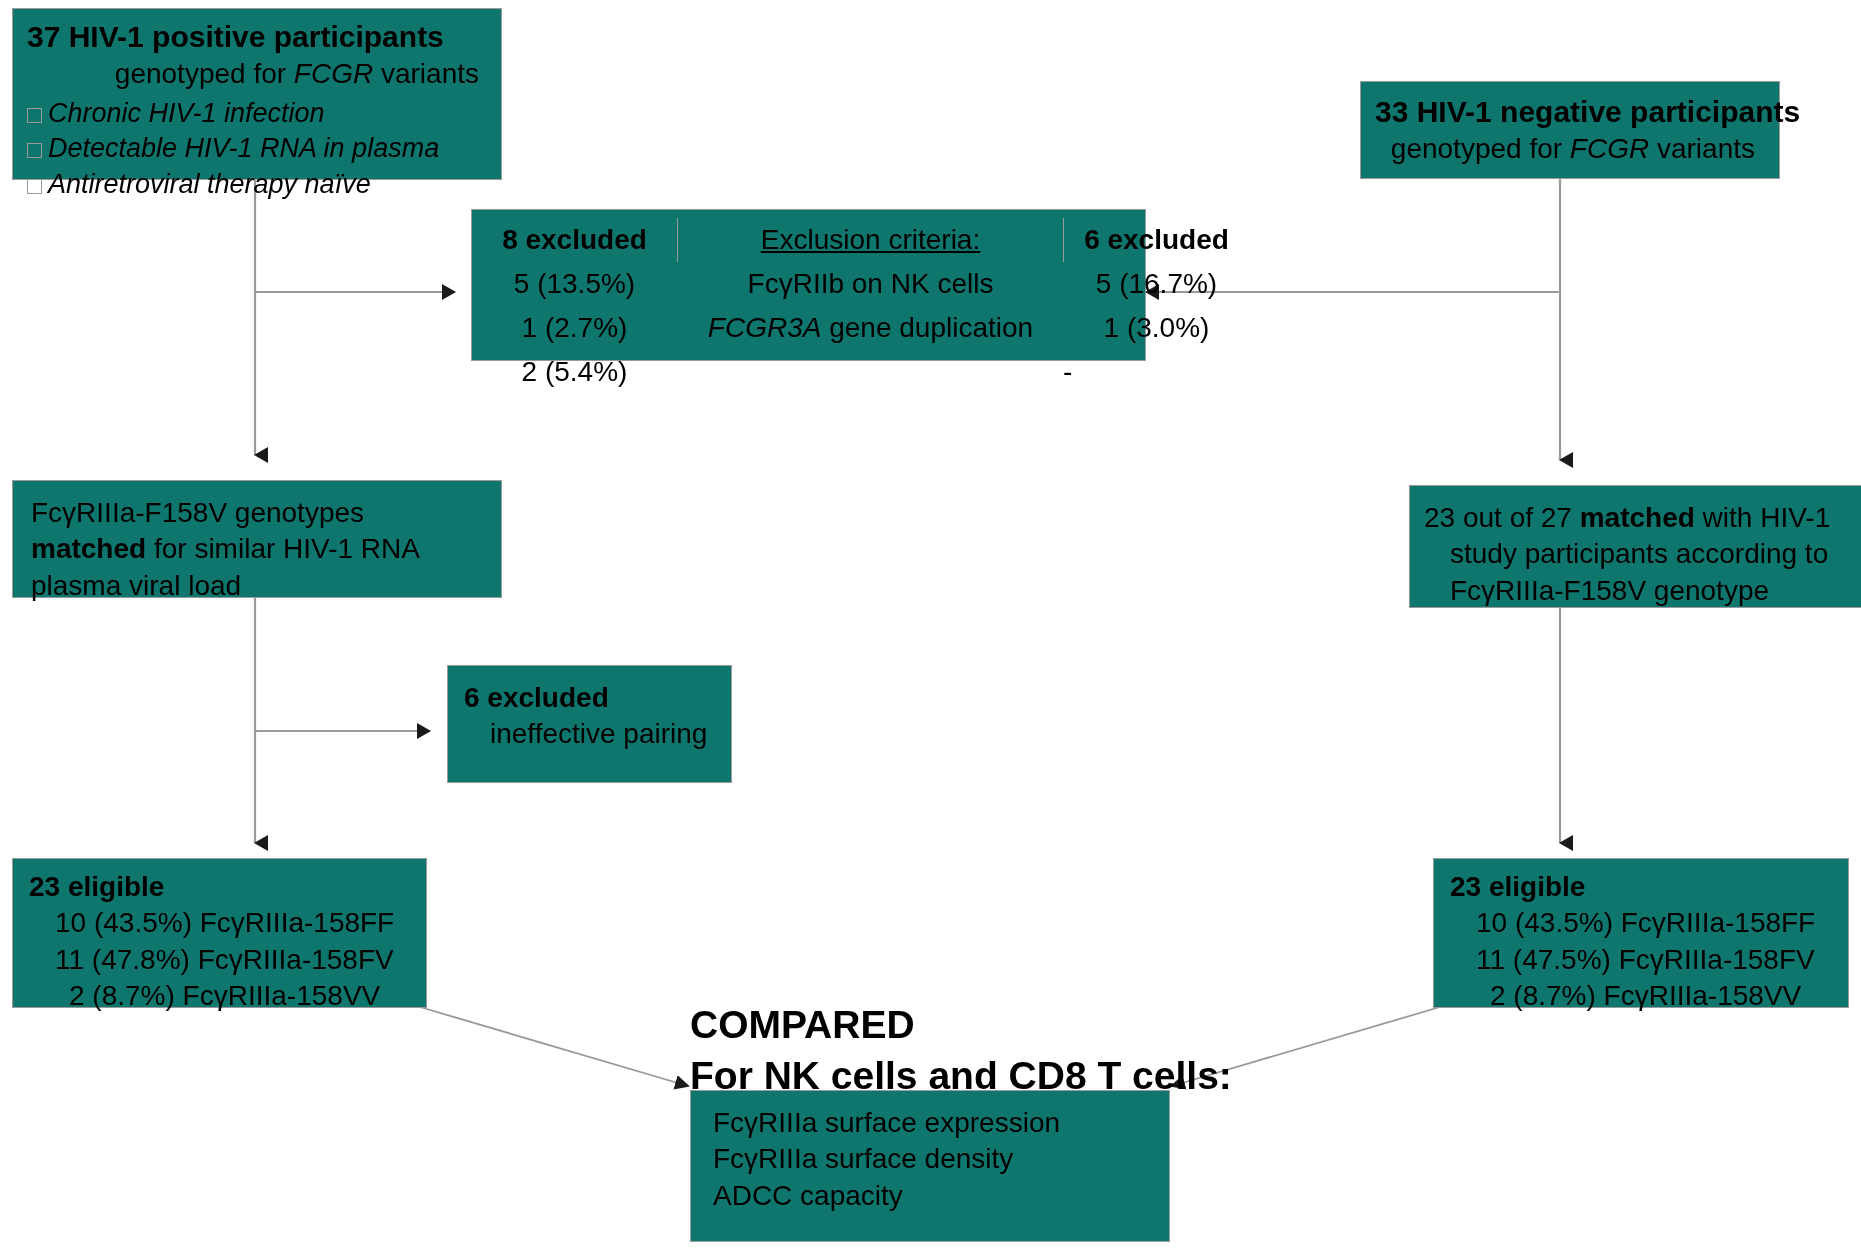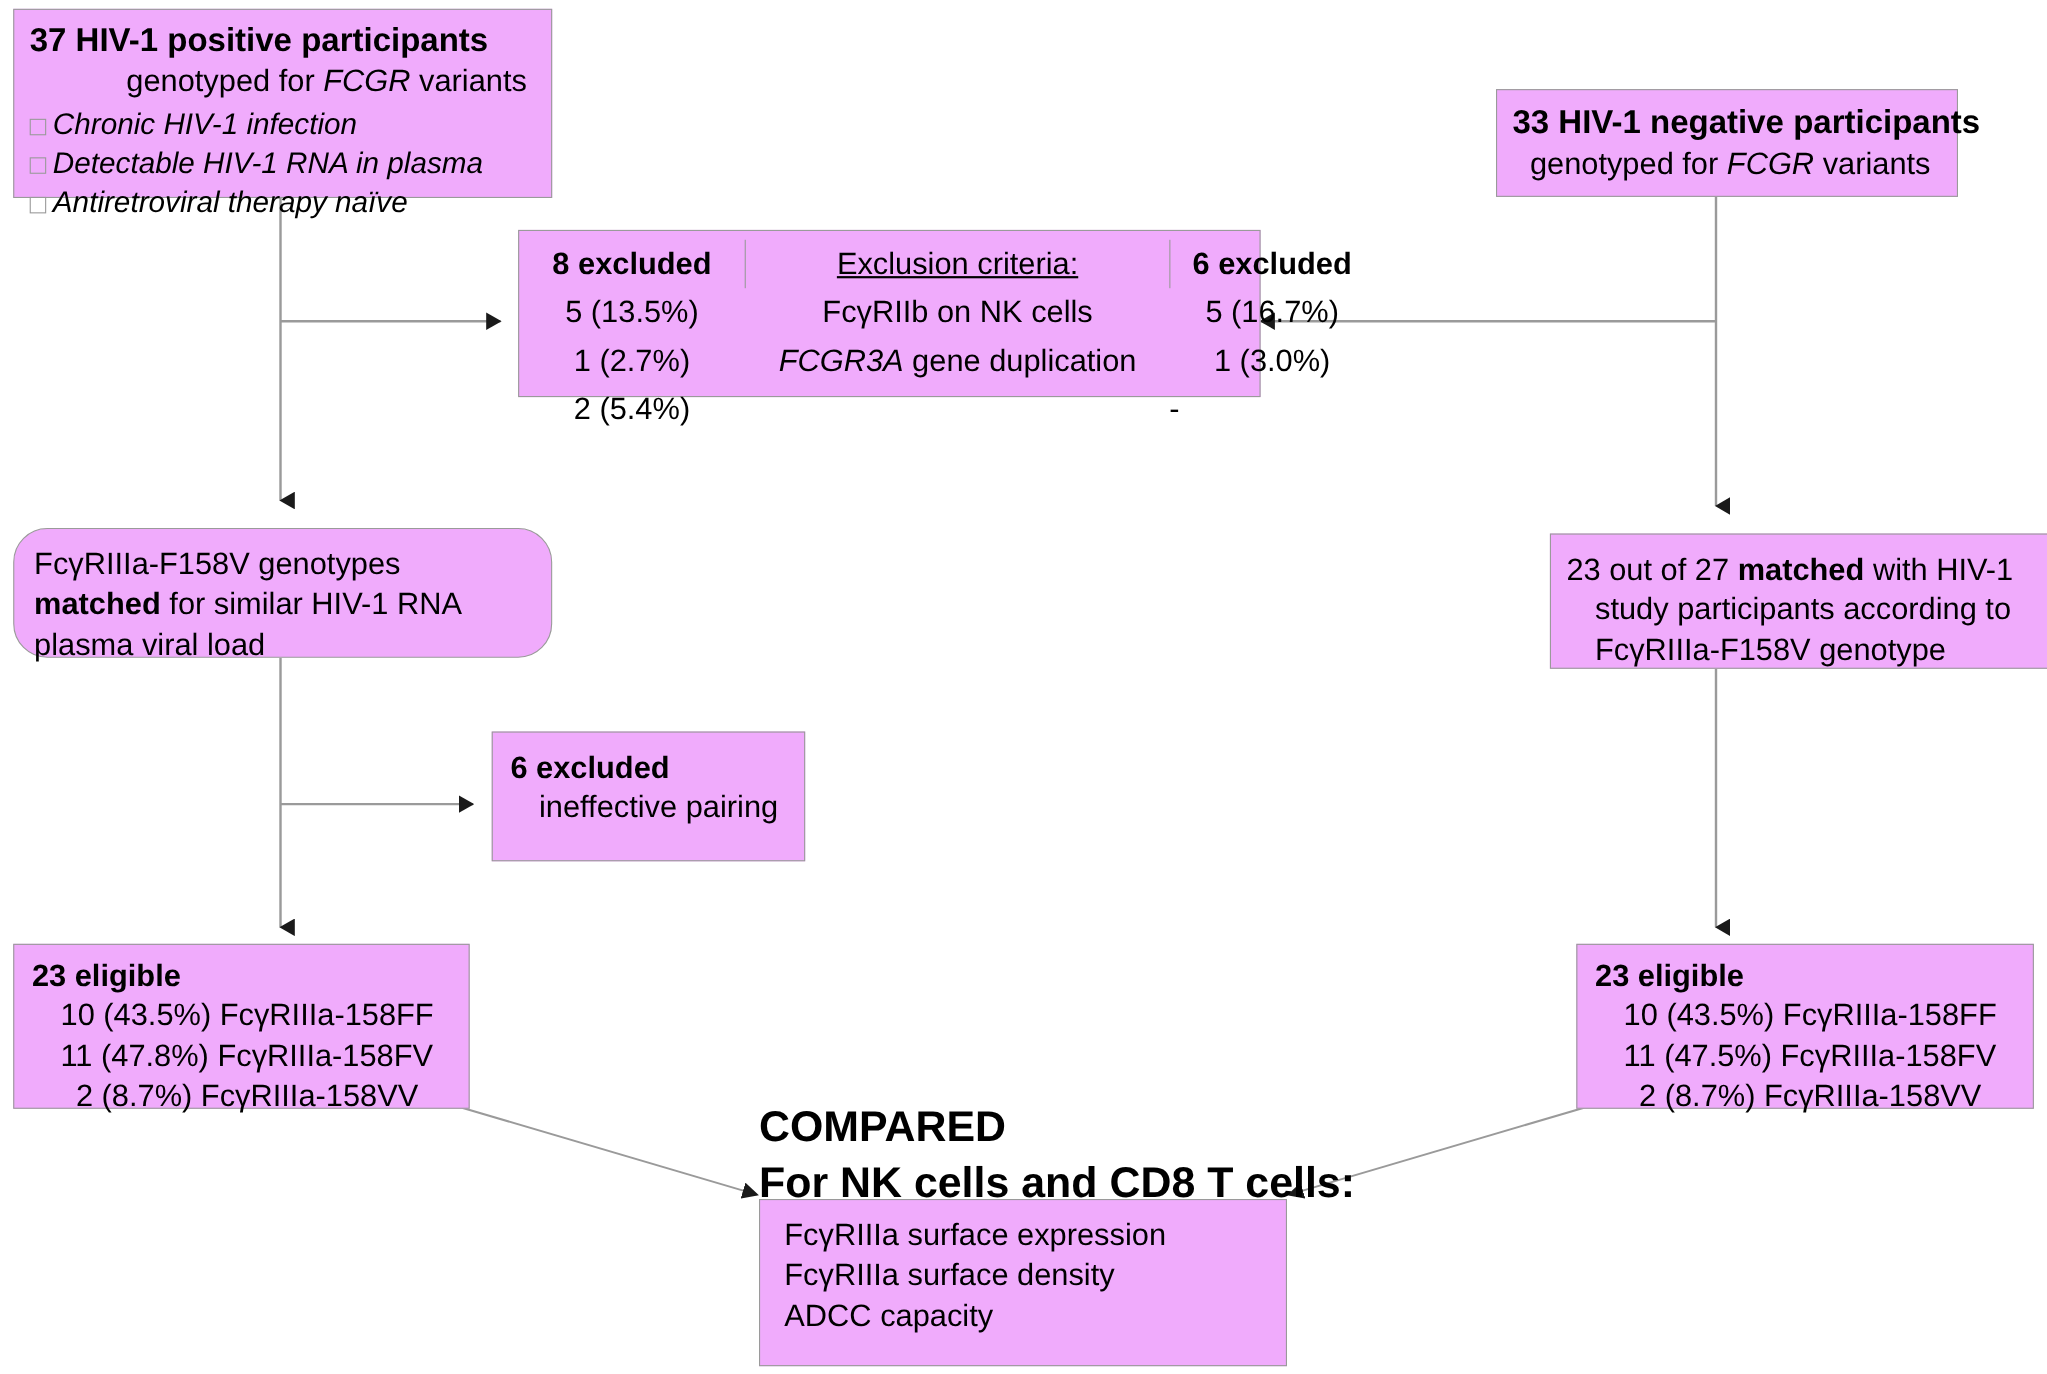--- a/index.html
+++ b/index.html
@@ -14,21 +14,21 @@
   #canvas {
     position: relative;
     width: 1861px;
     height: 1249px;
     background: #ffffff;
     overflow: hidden;
   }
   .box {
     position: absolute;
     border: 1.5px solid #9a9a9a;
-    background: #f0abfc;
+    background: #0f766e;
     box-sizing: border-box;
     z-index: 3;
   }
   .box-inner {
     padding: 14px 16px;
   }
   .ln {
     white-space: nowrap;
     line-height: 1.30;
   }
@@ -189,21 +189,21 @@
       <div class="vline blank"></div>
       <div class="cell c-right">1 (3.0%)</div>
 
       <div class="cell c-left">2 (5.4%)</div>
       <div class="vline blank"></div>
       <div class="vline blank"></div>
       <div class="cell c-right">-</div>
     </div>
   </div>
 
-  <div class="box" style="left:12px; top:480px; width:490px; height:118px;border-radius:31px;">
+  <div class="box" style="left:12px; top:480px; width:490px; height:118px;">
     <div class="box-inner" style="padding:14px 18px;">
       <div class="ln fs-md">FcγRIIIa-F158V genotypes</div>
       <div class="ln fs-md">
         <span class="b">matched</span><span> for similar HIV-1 RNA</span>
       </div>
       <div class="ln fs-md">plasma viral load</div>
     </div>
   </div>
 
   <div class="box" style="left:1409px; top:485px; width:490px; height:123px;">

